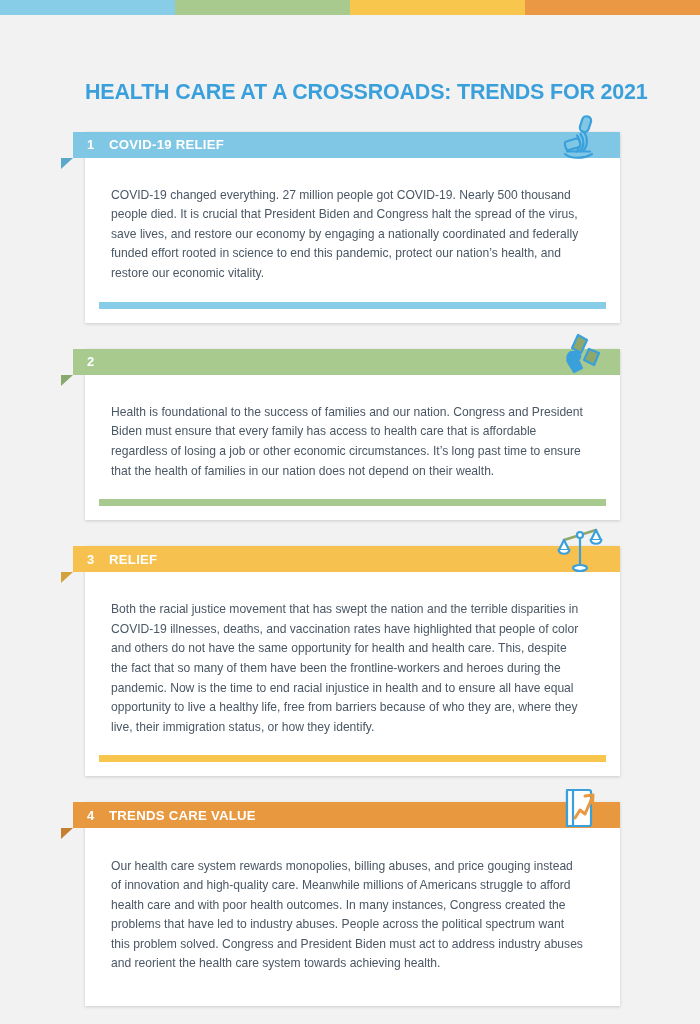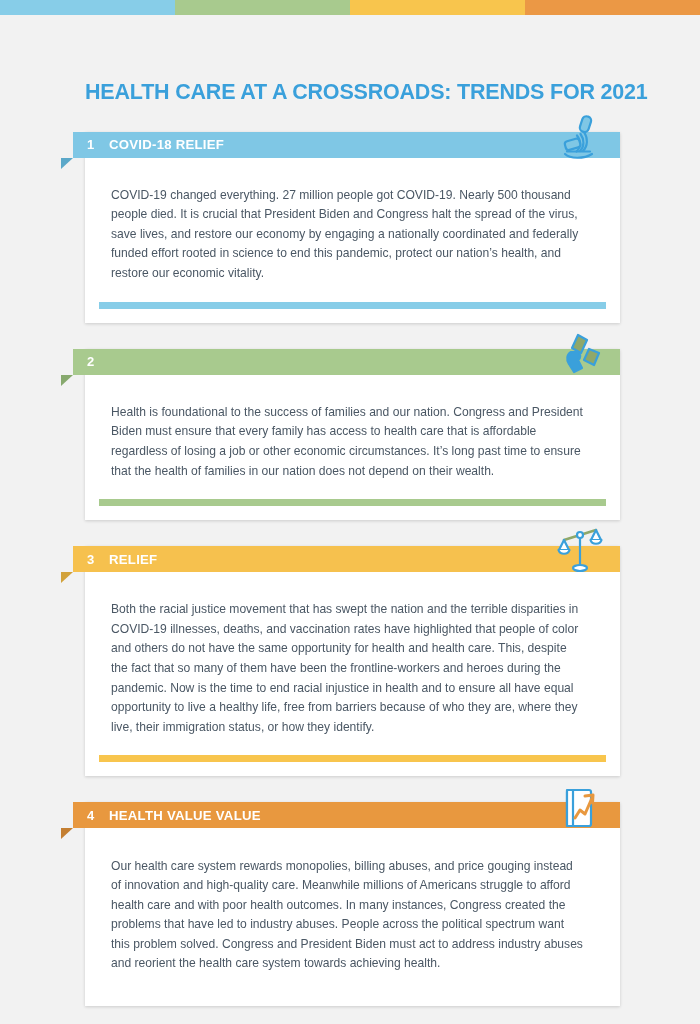--- a/index.html
+++ b/index.html
@@ -139,21 +139,21 @@
 <div class="page">
 
   <h1 class="title" style="color: rgb(58, 160, 219);">HEALTH CARE AT A CROSSROADS: TRENDS FOR 2021</h1>
 
 
   <div class="cards">
       <div class="card-wrap">
         <div class="card">
           <div class="card-header" style="background: rgb(127, 199, 229);">
             <span class="card-num">1</span>
-            <span class="card-title">COVID-18 RELIEF</span>
+            <span class="card-title">COVID-19 RELIEF</span>
             <span class="ribbon-fold" style="border-color: rgb(91, 168, 201) transparent transparent; border-width: 11px 12px 0px 0px;"></span>
           </div>
           <div class="card-icon">
             <svg viewBox="0 0 52 52">
               <g fill="none" stroke="#3aa0db" stroke-width="2.2" stroke-linecap="round" stroke-linejoin="round">
                 <rect x="27" y="4" width="9" height="16" rx="4.2" fill="#7fc7e5" transform="rotate(18 31 12)"></rect>
                 <path d="M30 20 C34 26 34 34 29 39"></path>
                 <path d="M26.5 22 C30.5 27.5 30.5 34.5 26 39"></path>
                 <path d="M23 23.5 C27 29 27 35 22.5 39.5"></path>
                 <rect x="11" y="28" width="15" height="9" rx="3" fill="#7fc7e5" transform="rotate(-16 18 32)"></rect>
@@ -207,21 +207,21 @@
             </svg>
           </div>
           <p class="card-body">Both the racial justice movement that has swept the nation and the terrible disparities in COVID-19 illnesses, deaths, and vaccination rates have highlighted that people of color and others do not have the same opportunity for health and health care. This, despite the fact that so many of them have been the frontline-workers and heroes during the pandemic. Now is the time to end racial injustice in health and to ensure all have equal opportunity to live a healthy life, free from barriers because of who they are, where they live, their immigration status, or how they identify.</p>
           <div class="card-footbar" style="background: rgb(248, 197, 77);"></div>
         </div>
       </div>
       <div class="card-wrap">
         <div class="card">
           <div class="card-header" style="background: rgb(232, 152, 63);">
             <span class="card-num">4</span>
-            <span class="card-title">HEALTH VALUE VALUE</span>
+            <span class="card-title">TRENDS CARE VALUE</span>
             <span class="ribbon-fold" style="border-color: rgb(196, 127, 50) transparent transparent; border-width: 11px 12px 0px 0px;"></span>
           </div>
           <div class="card-icon">
             <svg viewBox="0 0 52 52">
               <g stroke="#3aa0db" stroke-width="2.2" fill="none" stroke-linecap="round" stroke-linejoin="round">
                 <rect x="13" y="8" width="24" height="36" rx="2" fill="#ffffff"></rect>
                 <rect x="13" y="8" width="6" height="36" fill="#ffffff"></rect>
                 <path d="M21 36 L26 28 L31 32 L38 16" stroke="#e8983f" stroke-width="3"></path>
                 <path d="M31 14 L39 13 L38.5 21" stroke="#e8983f" stroke-width="3"></path>
               </g>

